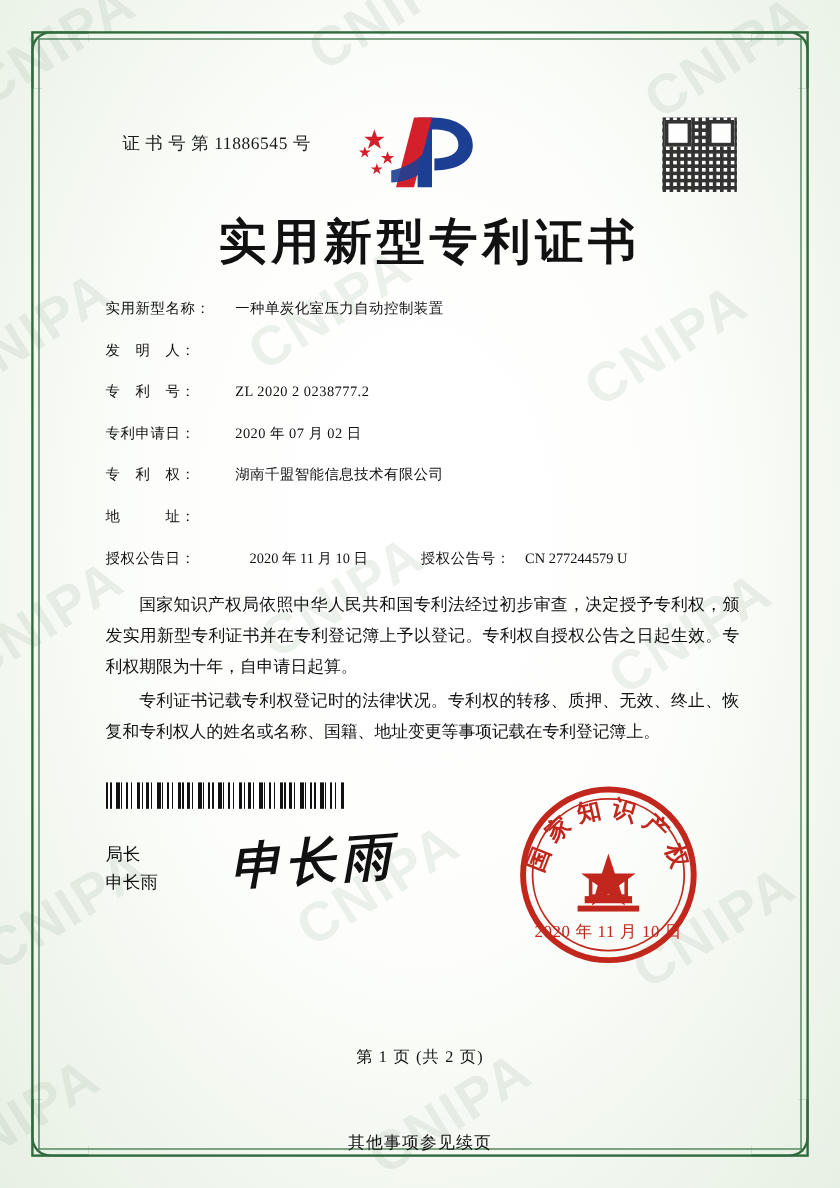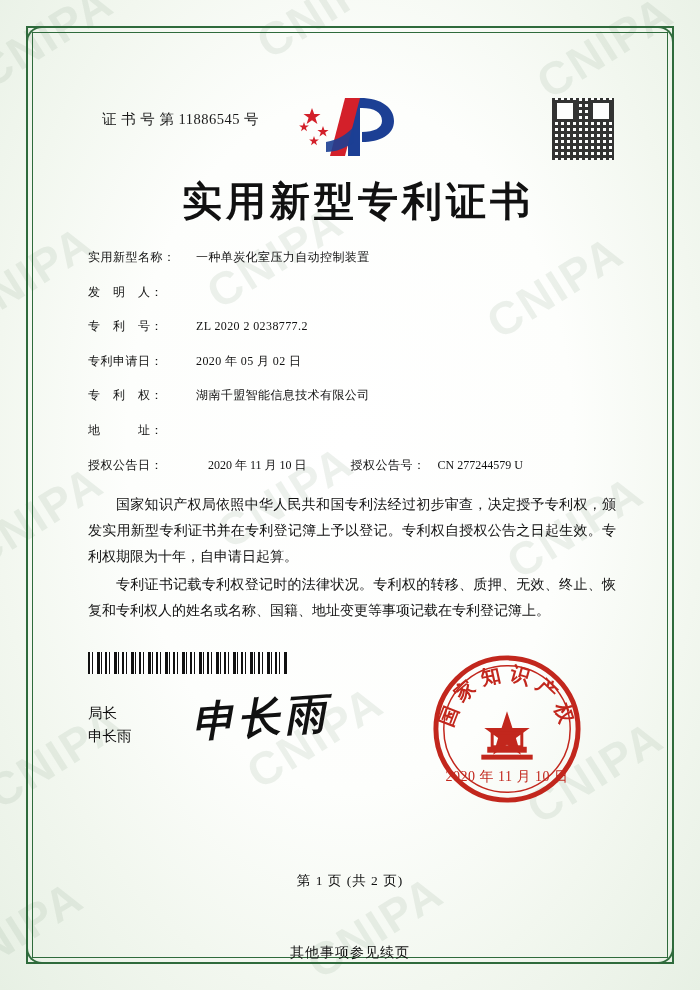--- a/index.html
+++ b/index.html
@@ -329,21 +329,21 @@
         <div class="lbl">发　明　人：</div>
       </div>
 
       <div class="row">
         <div class="lbl">专　利　号：</div>
         <div class="val">ZL 2020 2 0238777.2</div>
       </div>
 
       <div class="row">
         <div class="lbl">专利申请日：</div>
-        <div class="val">2020 年 05 月 02 日</div>
+        <div class="val">2020 年 07 月 02 日</div>
       </div>
 
       <div class="row">
         <div class="lbl">专　利　权：</div>
         <div class="val">湖南千盟智能信息技术有限公司</div>
       </div>
 
       <div class="row">
         <div class="lbl">地　　　址：</div>
       </div>

